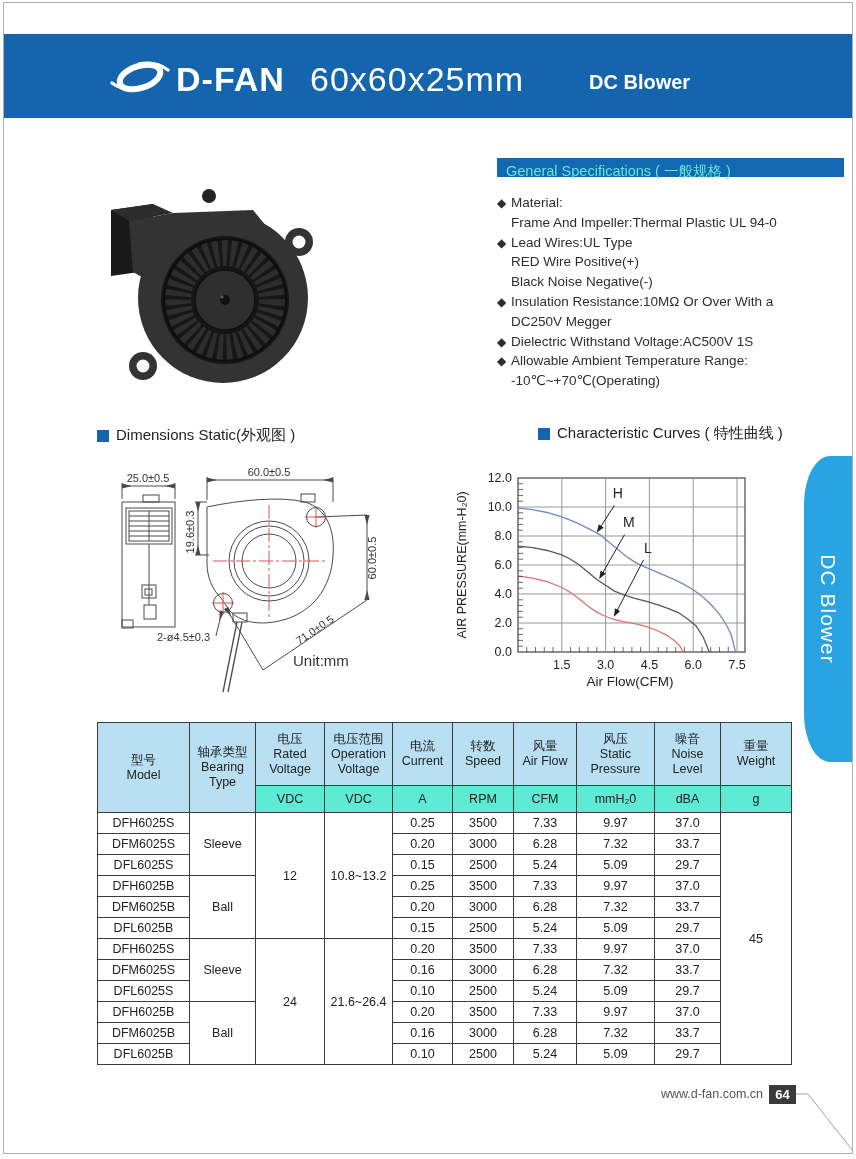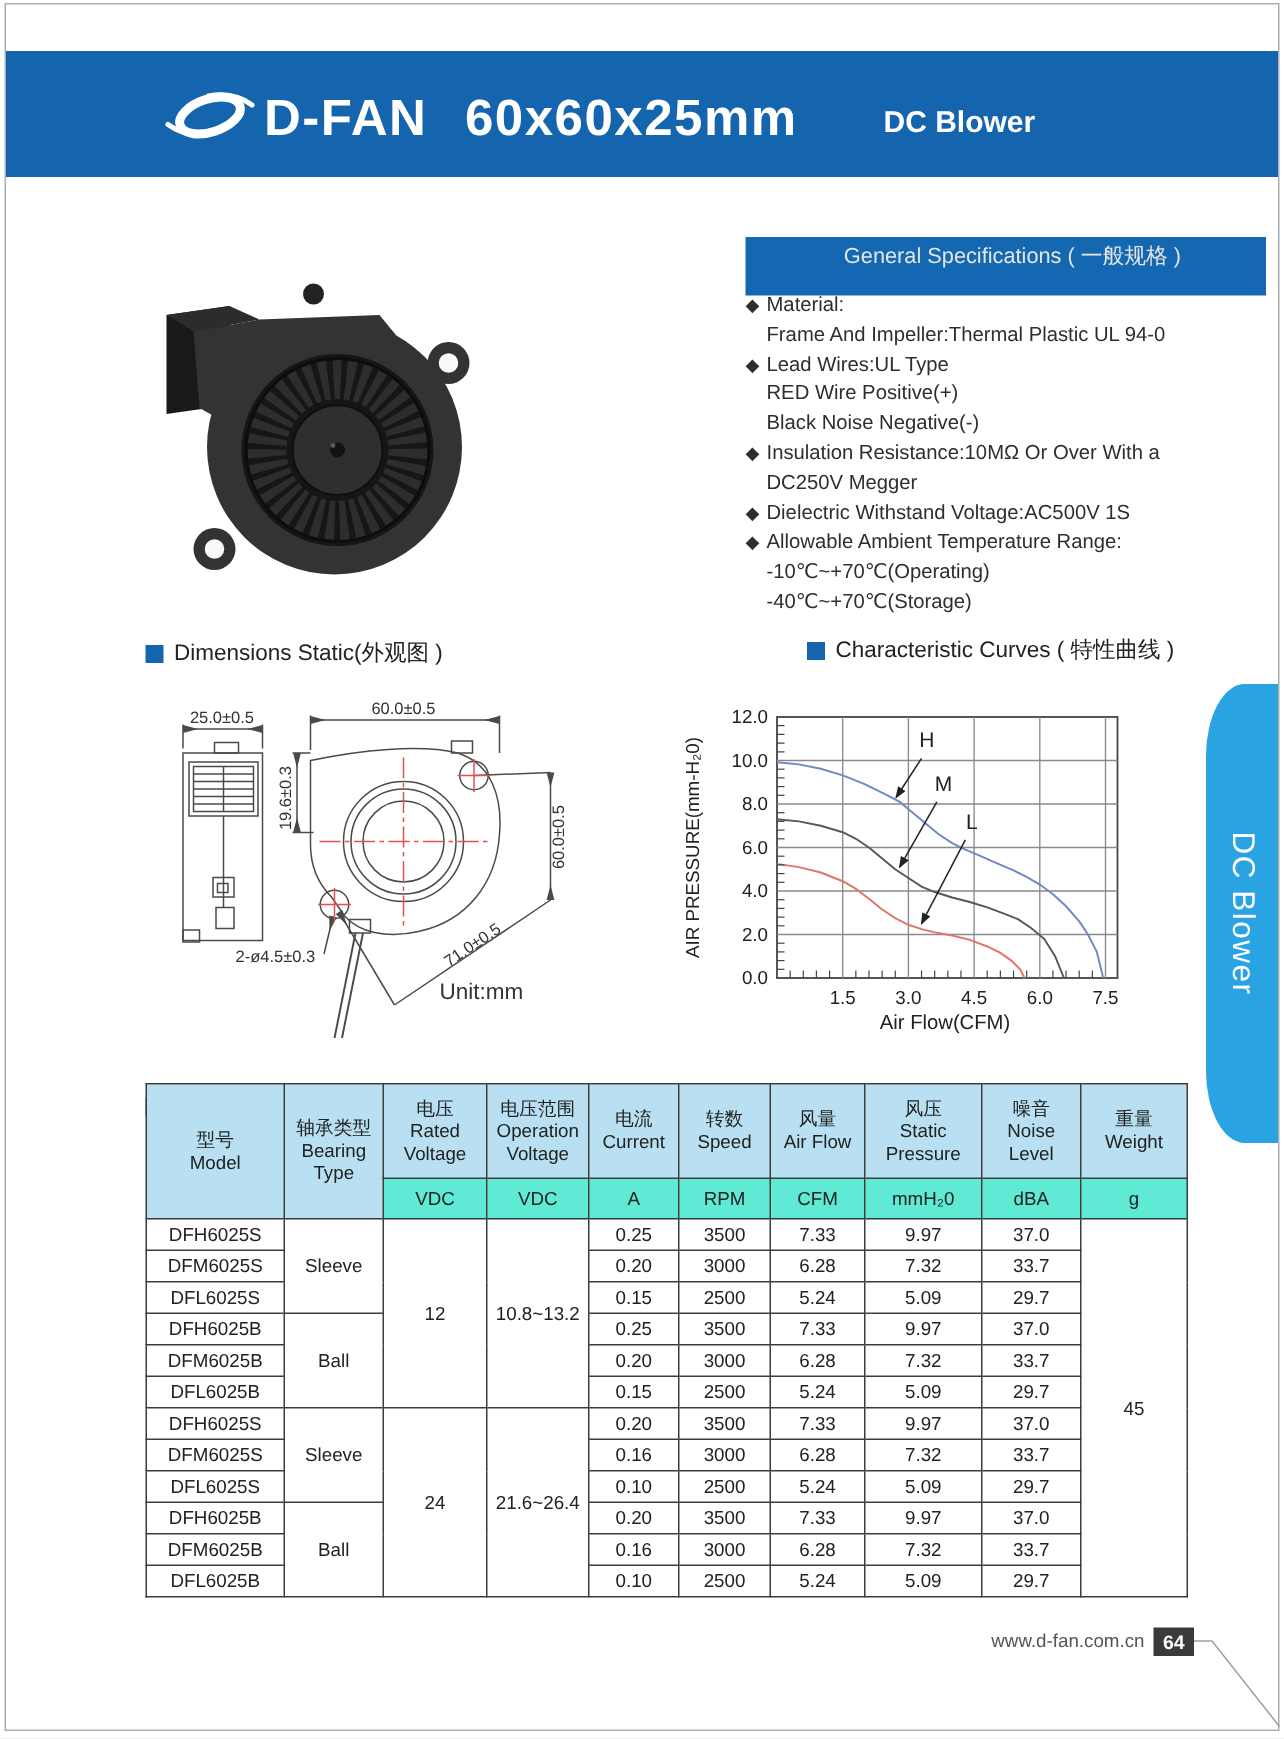--- a/index.html
+++ b/index.html
@@ -3,28 +3,28 @@
 <meta charset="utf-8">
 <style>
   html,body{margin:0;padding:0;background:#e8e8e8;}
   .page{position:relative;width:856px;height:1159px;background:#fff;overflow:hidden;
         font-family:"Liberation Sans","DejaVu Sans",sans-serif;color:#2c2c2c;}
   .page-border{position:absolute;left:3px;top:2px;right:3px;bottom:5px;border:1px solid #a8b0b6;pointer-events:none;}
   
   .topbar{position:absolute;left:4px;top:6px;right:4px;height:84px;background:#1565ae;display:flex;align-items:center;margin-top:28px;}
   .logo-wrap{position:absolute;left:104px;top:22px;width:64px;height:42px;}
   .brand{position:absolute;left:172px;top:26px;font-size:34px;font-weight:bold;color:#fff;letter-spacing:1px;}
-  .size-txt{position:absolute;left:306px;top:26px;font-size:34px;color:#fff;font-weight:700;letter-spacing:1px;}
+  .size-txt{position:absolute;left:306px;top:26px;font-size:34px;color:#fff;font-weight:400;letter-spacing:1px;}
   .prod-txt{position:absolute;left:585px;top:37px;font-size:20px;color:#fff;font-weight:600;}
   
   .big-title{position:absolute;left:150px;top:116px;width:200px;text-align:center;font-size:50px;color:#222;}
   .photo{position:absolute;left:103px;top:180px;}
   
-  .gs-bar{position:absolute;left:497px;top:158px;width:347px;height:39px;background:#1467b1;color:#e5e5e5;
-          font-size:14.5px;line-height:27px;padding-left:9px;box-sizing:border-box;text-align:center;}
+  .gs-bar{position:absolute;left:497px;top:158px;width:347px;height:19px;background:#1467b1;color:#5eead4;
+          font-size:14.5px;line-height:27px;padding-left:9px;box-sizing:border-box;}
   .gs-list{position:absolute;left:497px;top:193px;width:350px;font-size:13.5px;color:#2e2e2e;}
   .gs-line{height:19.8px;line-height:19.8px;white-space:nowrap;}
   .gs-line .dia{display:inline-block;width:14px;font-size:12px;}
   .gs-line.cont{padding-left:14px;}
   
   .sec-head{position:absolute;display:flex;align-items:center;gap:7px;font-size:15px;color:#222;}
   .sec-sq{width:12px;height:12px;background:#1565ae;flex:0 0 auto;}
   
   .drawing{position:absolute;left:95px;top:450px;}
   .chart{position:absolute;left:450px;top:450px;}
@@ -95,21 +95,20 @@
       <div class="gs-line"><span class="dia">◆</span><span>Material:</span></div>
       <div class="gs-line cont"><span>Frame And Impeller:Thermal Plastic UL 94-0</span></div>
       <div class="gs-line"><span class="dia">◆</span><span>Lead Wires:UL Type</span></div>
       <div class="gs-line cont"><span>RED Wire Positive(+)</span></div>
       <div class="gs-line cont"><span>Black Noise Negative(-)</span></div>
       <div class="gs-line"><span class="dia">◆</span><span>Insulation Resistance:10MΩ Or Over With a</span></div>
       <div class="gs-line cont"><span>DC250V Megger</span></div>
       <div class="gs-line"><span class="dia">◆</span><span>Dielectric Withstand Voltage:AC500V 1S</span></div>
       <div class="gs-line"><span class="dia">◆</span><span>Allowable Ambient Temperature Range:</span></div>
       <div class="gs-line cont"><span>-10℃~+70℃(Operating)</span></div>
-      <div class="gs-line cont"><span>-40℃~+70℃(Storage)</span></div>
     </div>
 
   <div class="sec-head" style="left:97px;top:426px;">
     <span class="sec-sq"></span>
     <span>Dimensions Static(外观图 )</span>
   </div>
   <div class="sec-head" style="left:495px;top:424px;margin-left:43px;">
     <span class="sec-sq"></span>
     <span>Characteristic Curves ( 特性曲线 )</span>
   </div>

